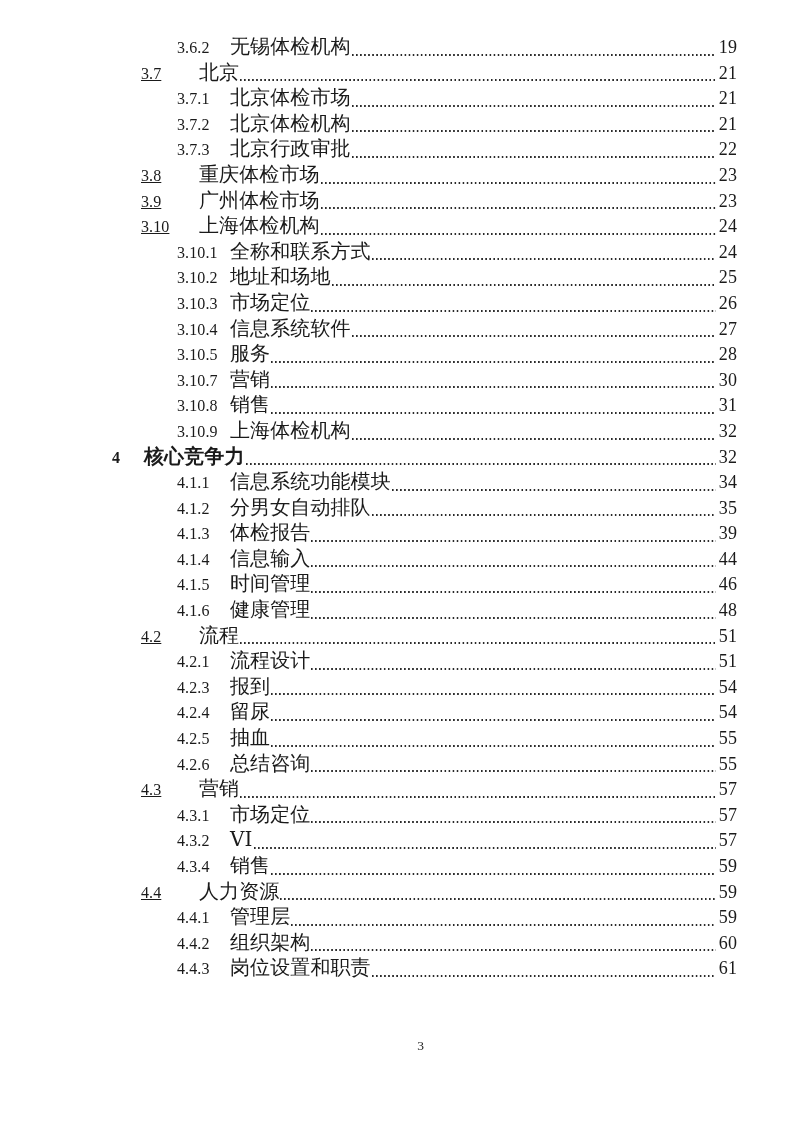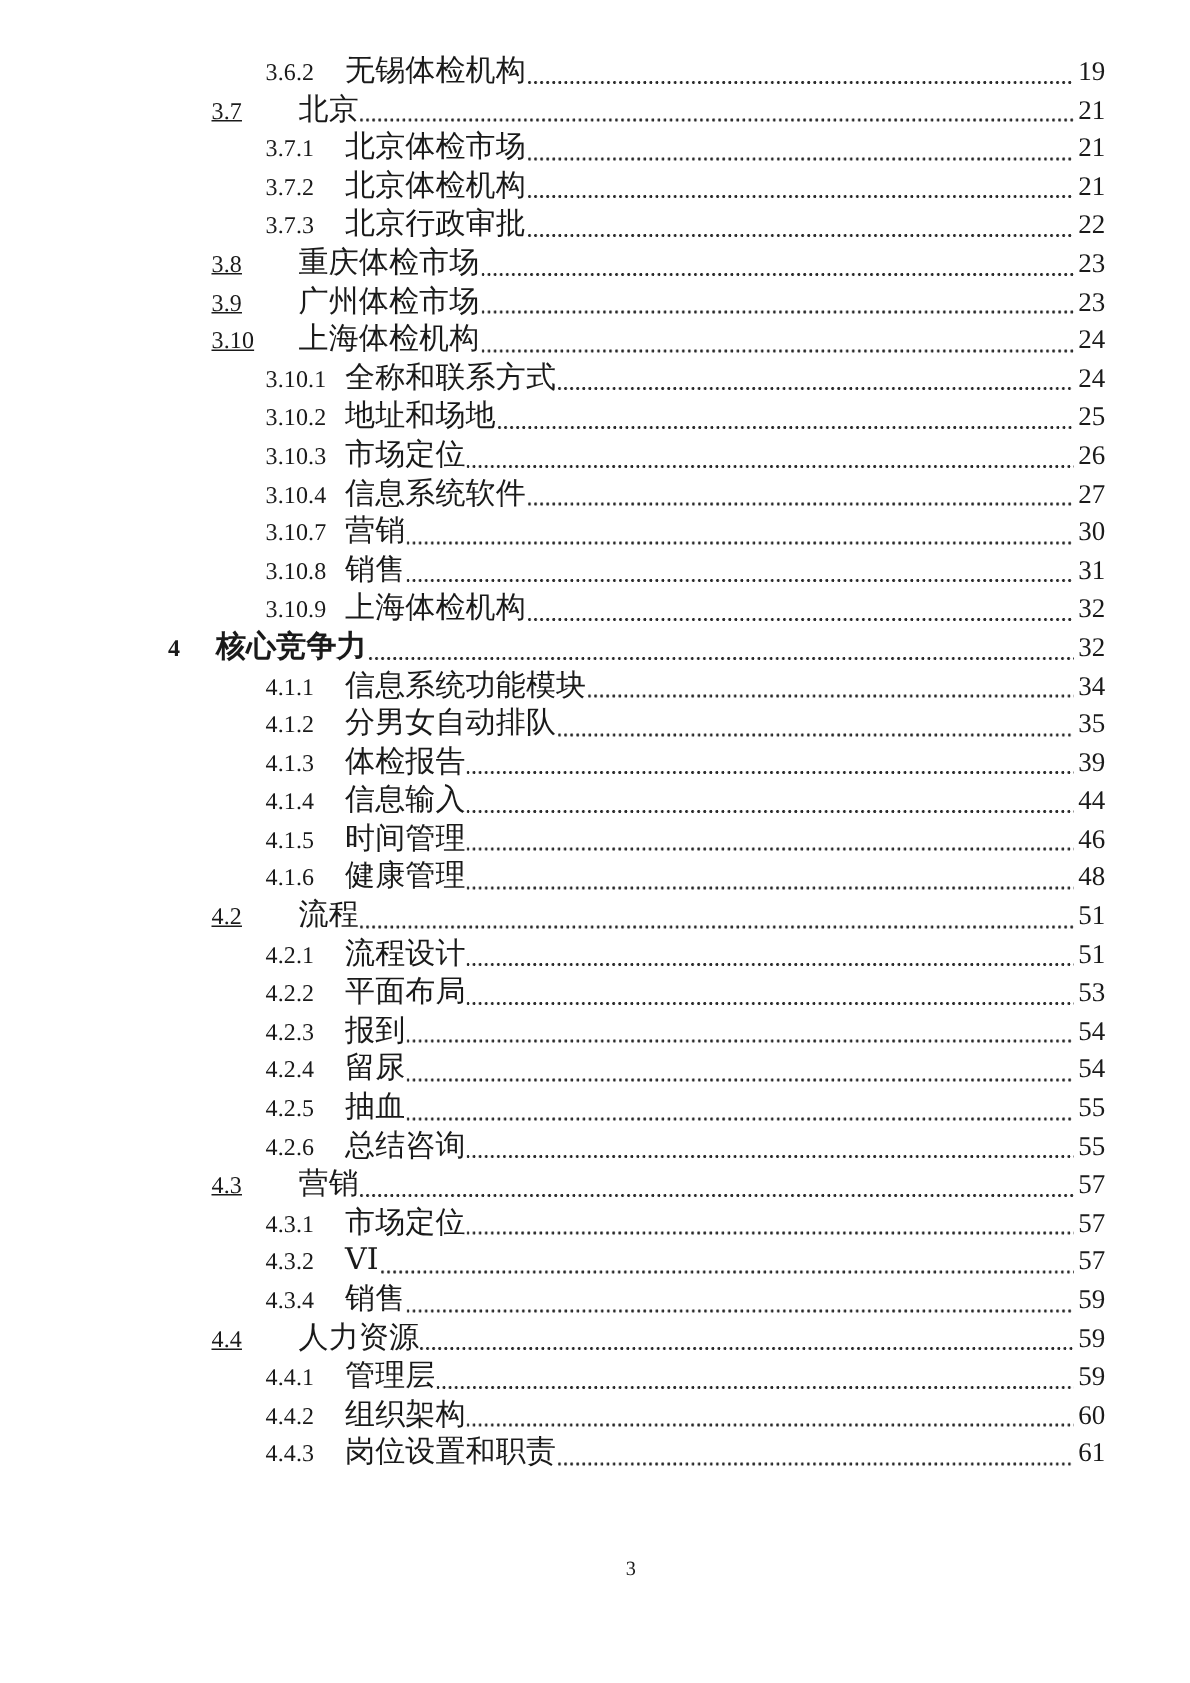--- a/index.html
+++ b/index.html
@@ -186,20 +186,26 @@
         <span class="leader"></span>
         <span class="pageno">26</span>
       </div>
       <div class="toc-row lvl3">
         <span class="num">3.10.4</span>
         <span class="title">信息系统软件</span>
         <span class="leader"></span>
         <span class="pageno">27</span>
       </div>
       <div class="toc-row lvl3">
+        <span class="num">3.10.5</span>
+        <span class="title">服务</span>
+        <span class="leader"></span>
+        <span class="pageno">28</span>
+      </div>
+      <div class="toc-row lvl3">
         <span class="num">3.10.7</span>
         <span class="title">营销</span>
         <span class="leader"></span>
         <span class="pageno">30</span>
       </div>
       <div class="toc-row lvl3">
         <span class="num">3.10.8</span>
         <span class="title">销售</span>
         <span class="leader"></span>
         <span class="pageno">31</span>
@@ -258,26 +264,20 @@
         <span class="leader"></span>
         <span class="pageno">51</span>
       </div>
       <div class="toc-row lvl3">
         <span class="num">4.2.1</span>
         <span class="title">流程设计</span>
         <span class="leader"></span>
         <span class="pageno">51</span>
       </div>
       <div class="toc-row lvl3">
-        <span class="num">4.2.2</span>
-        <span class="title">平面布局</span>
-        <span class="leader"></span>
-        <span class="pageno">53</span>
-      </div>
-      <div class="toc-row lvl3">
         <span class="num">4.2.3</span>
         <span class="title">报到</span>
         <span class="leader"></span>
         <span class="pageno">54</span>
       </div>
       <div class="toc-row lvl3">
         <span class="num">4.2.4</span>
         <span class="title">留尿</span>
         <span class="leader"></span>
         <span class="pageno">54</span>

